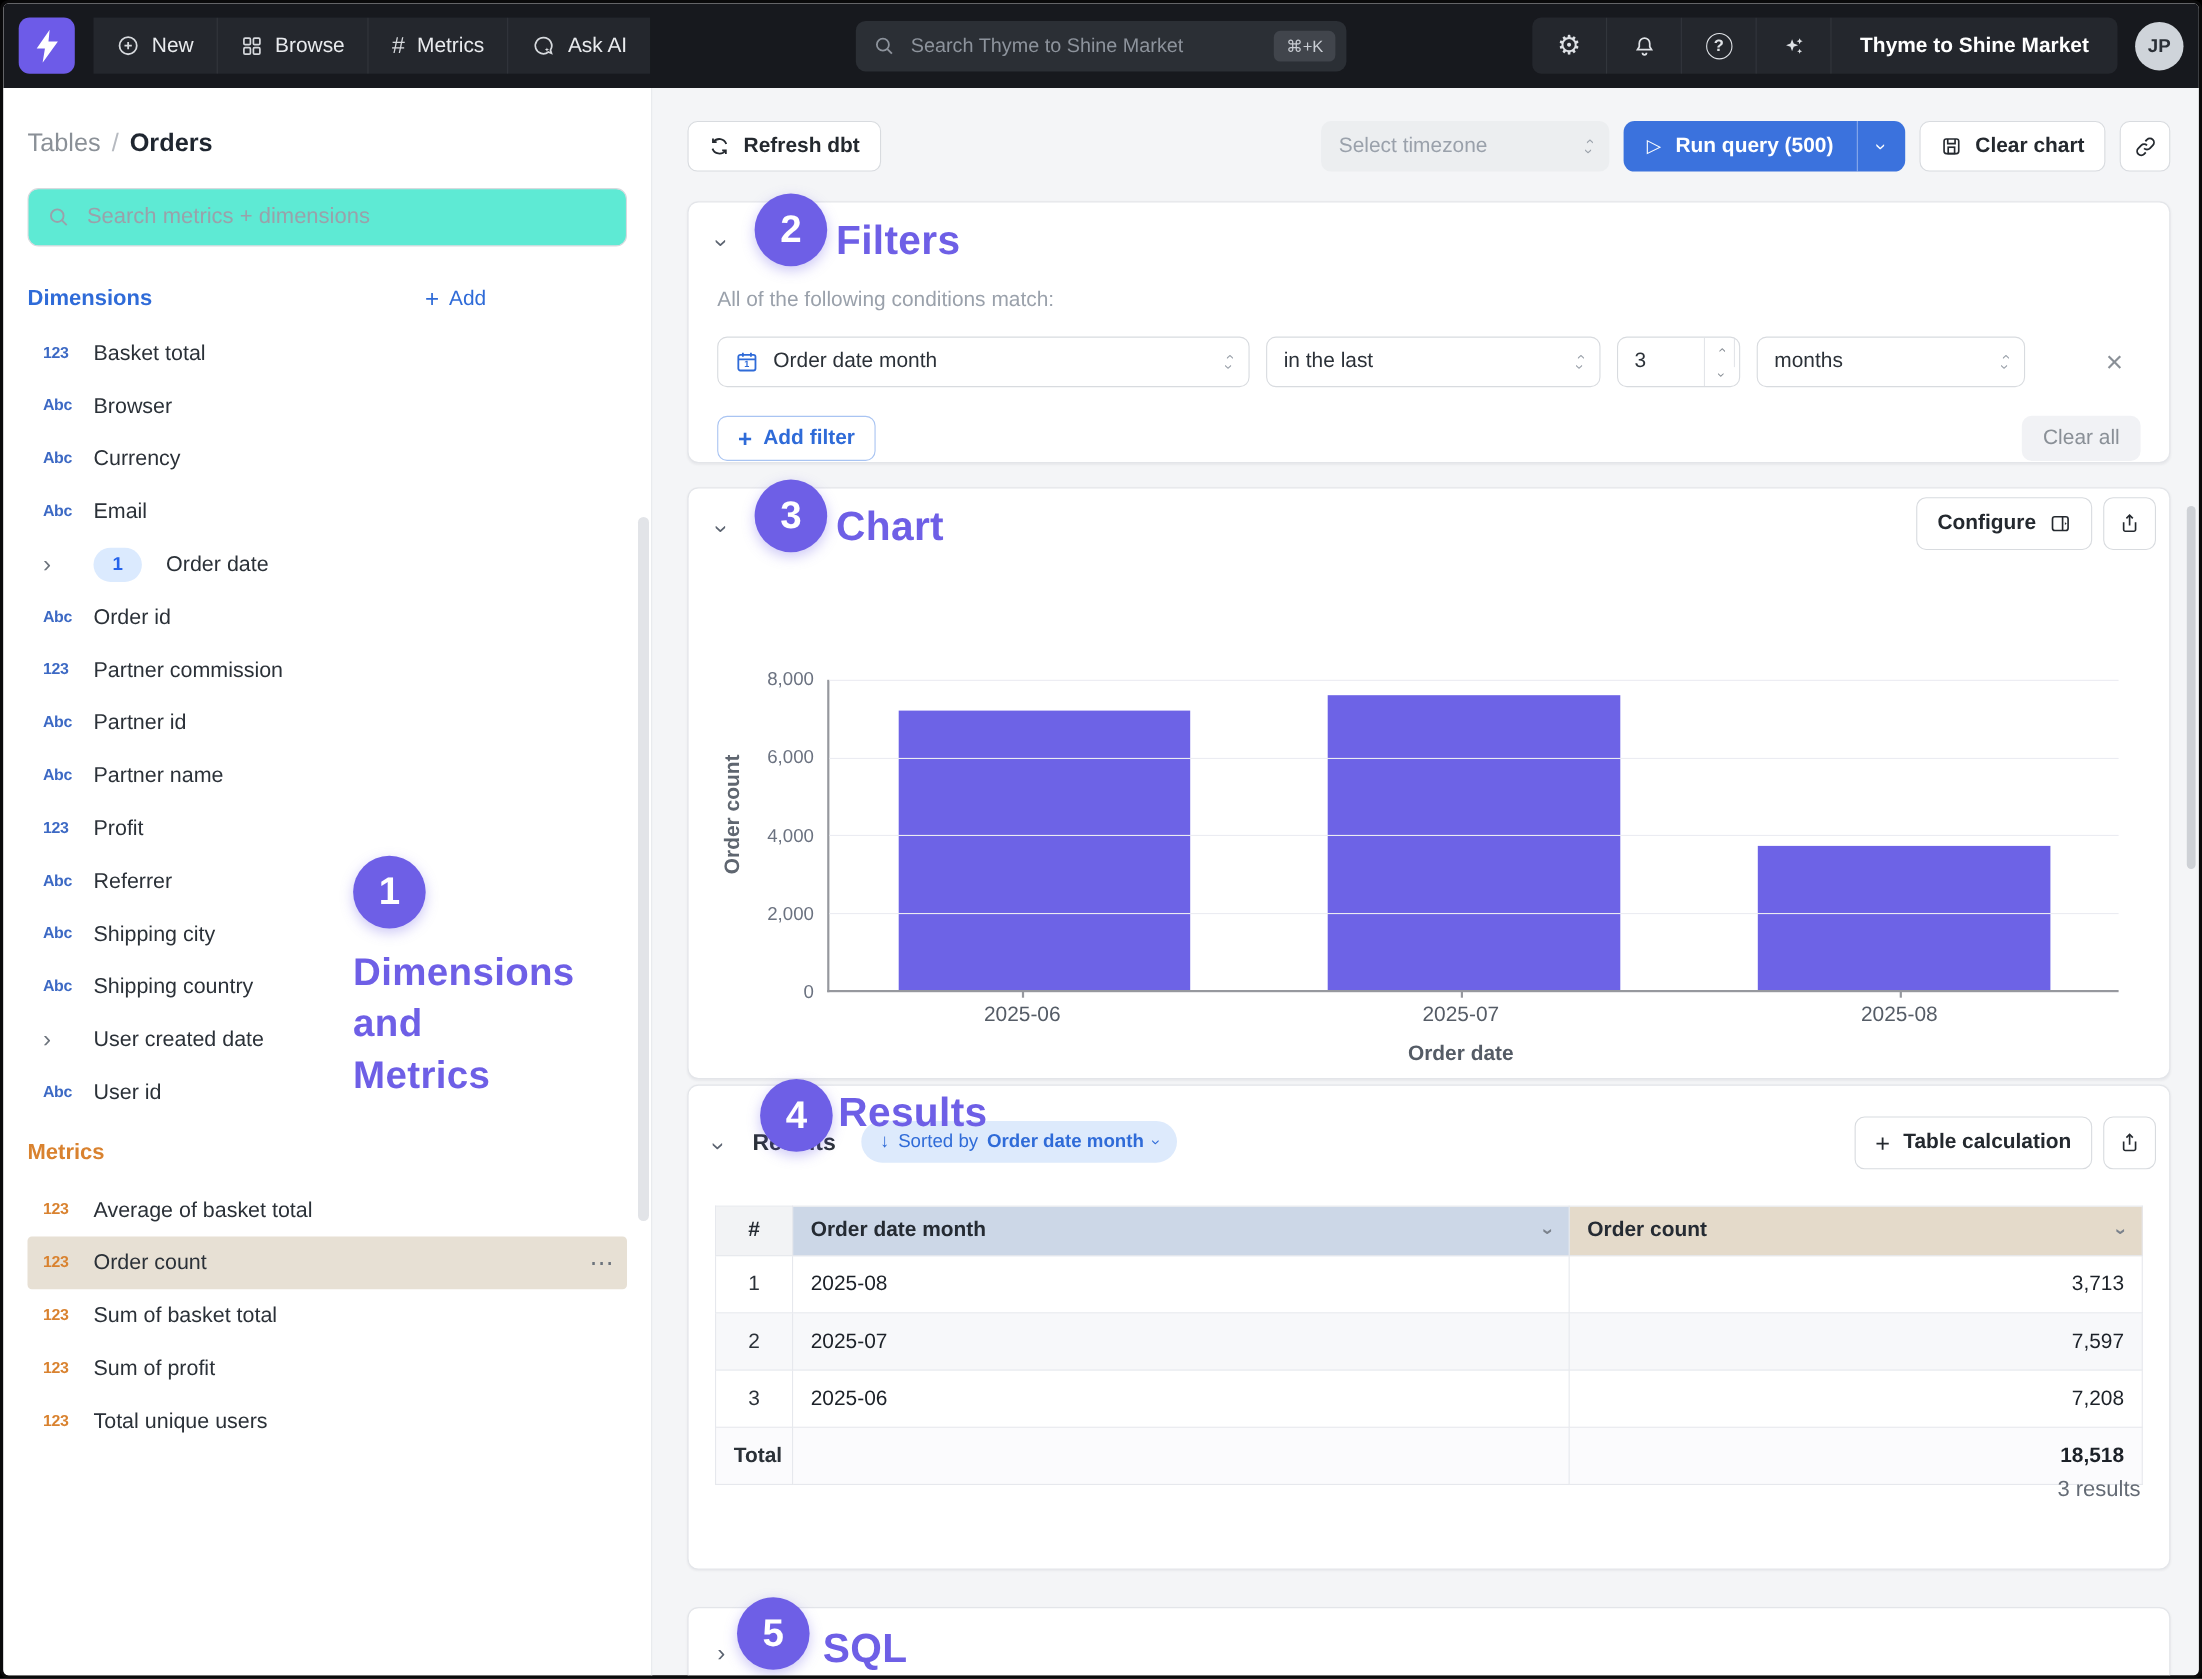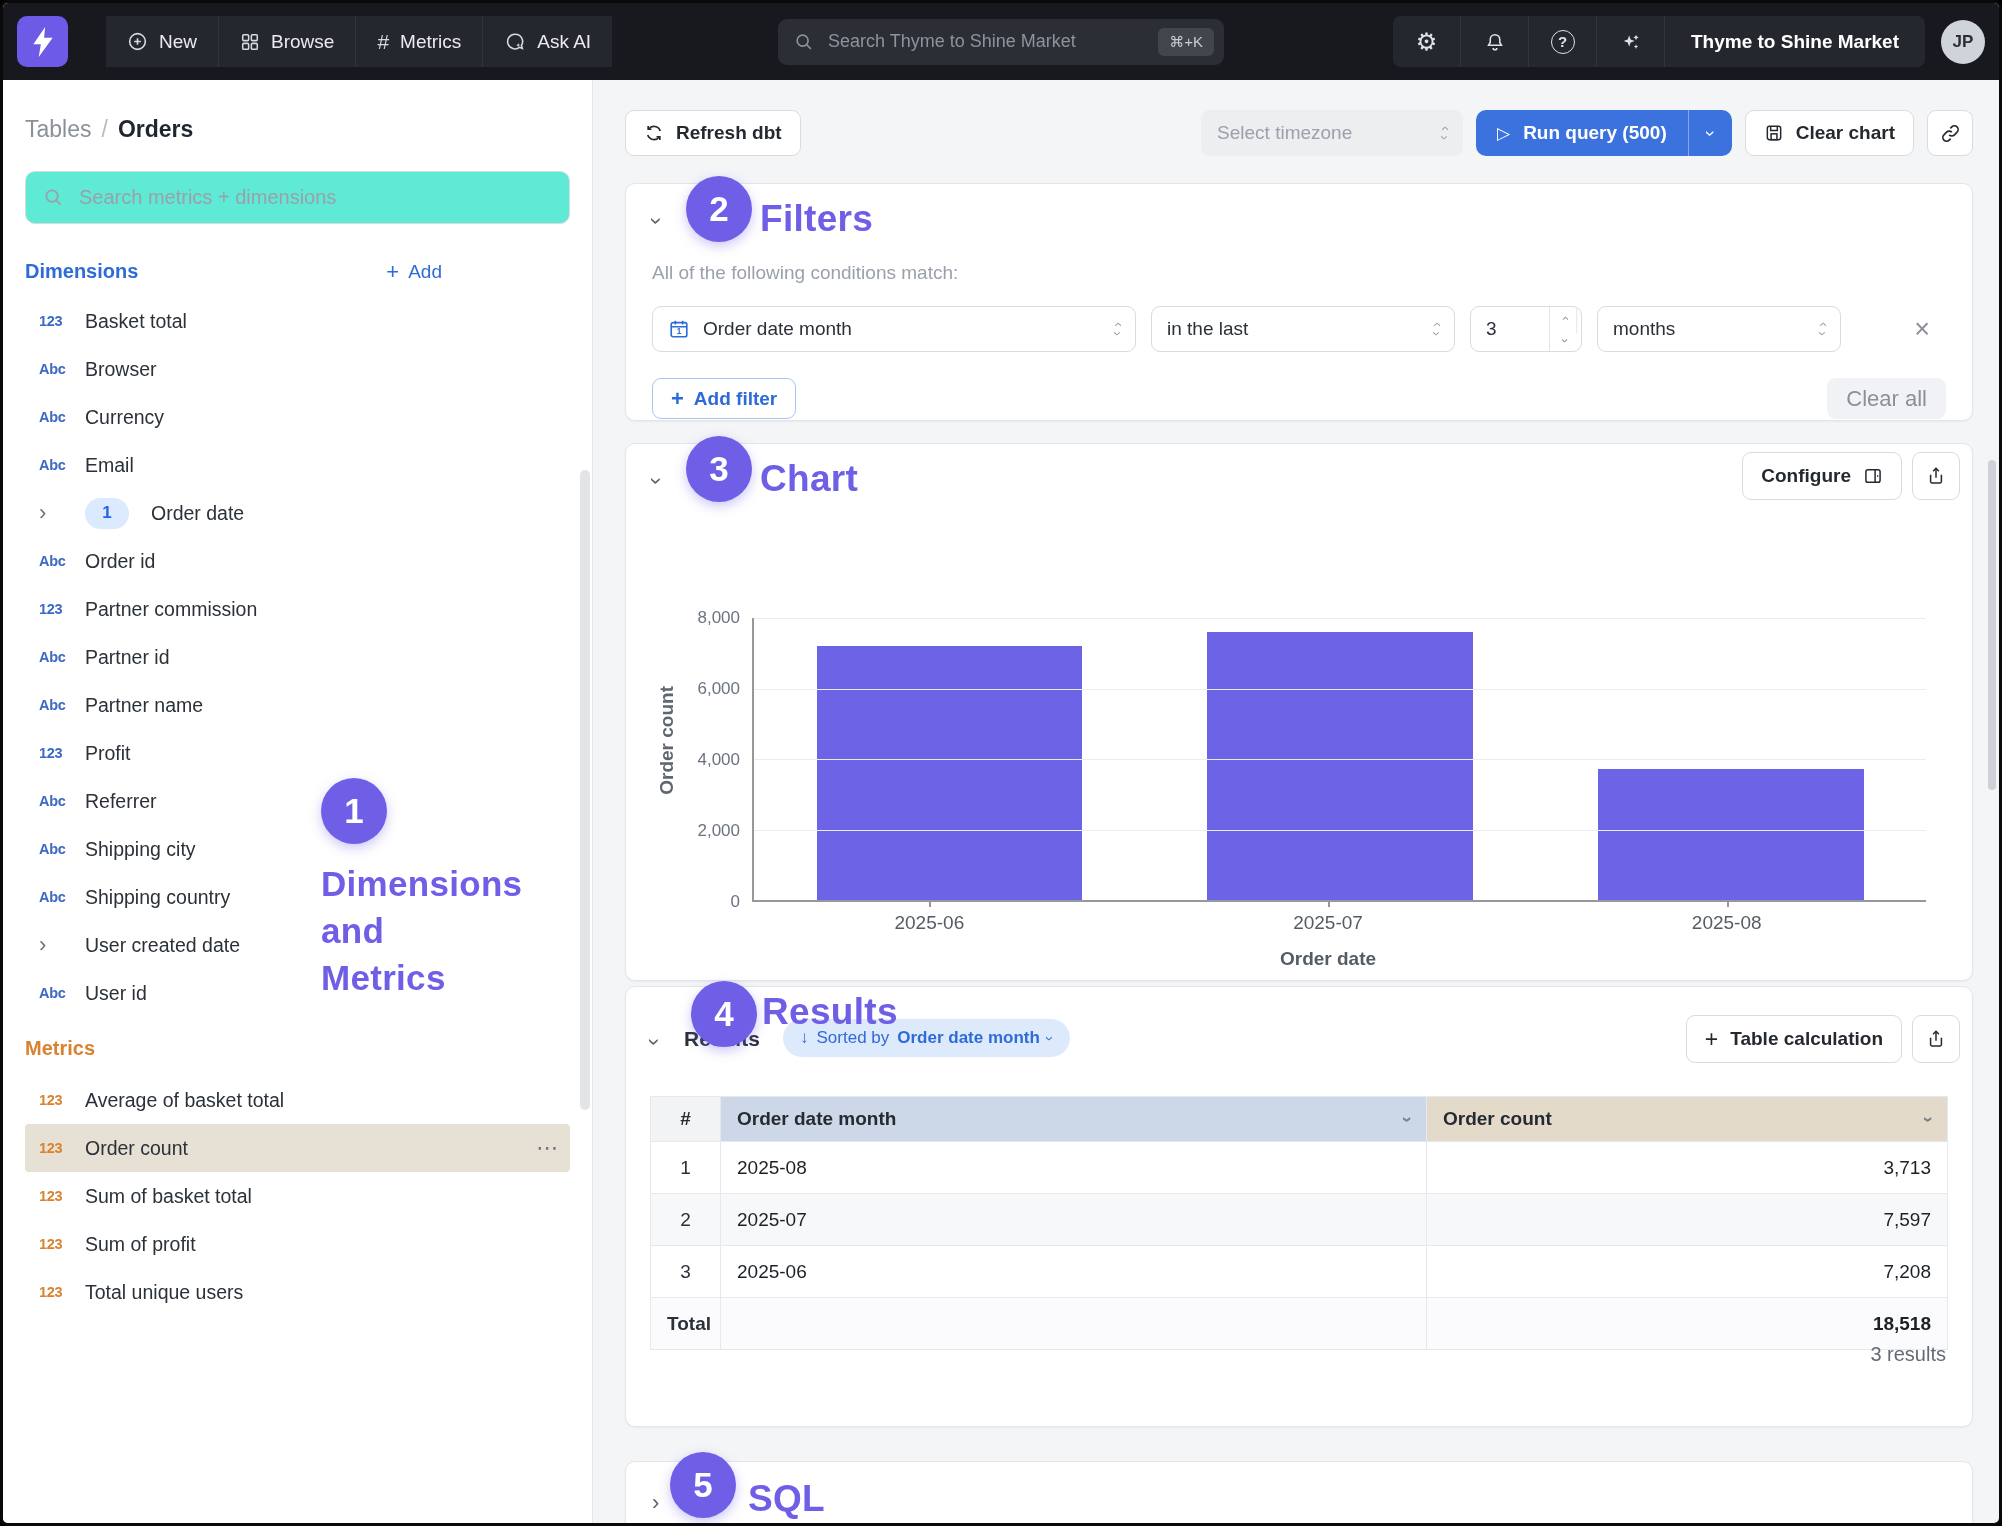--- a/index.html
+++ b/index.html
@@ -3,21 +3,21 @@
 <meta charset="utf-8">
 <style>
   html,body{margin:0;padding:0;background:#000;}
   body{font-family:"Liberation Sans","DejaVu Sans",sans-serif;-webkit-font-smoothing:antialiased;}
   *{box-sizing:border-box;}
   .app{width:2002px;height:1526px;background:#f4f5f7;position:relative;overflow:hidden;border:3px solid #0a0a0b;border-radius:8px;}
 
   
   .navbar{height:77px;background:#17191e;display:flex;align-items:center;padding:0 14px;position:relative;}
   .logo{width:51px;height:51px;border-radius:10px;background:#6d5be8;display:flex;align-items:center;justify-content:center;flex:none;}
-  .nav-group{display:flex;background:#24272d;border-radius:0;margin-left:38px;overflow:hidden;}
+  .nav-group{display:flex;background:#24272d;border-radius:0;margin-left:17px;overflow:hidden;}
   .nav-btn{display:flex;align-items:center;gap:11px;padding:0 21px;height:51px;color:#e9ebee;font-size:19px;border-right:1px solid #32363c;cursor:pointer;}
   .nav-btn:last-child{border-right:none;}
   .nav-ic{display:flex;align-items:center;color:#d6d9dd;}
   .nav-search{position:absolute;left:50%;transform:translateX(-50%);width:446px;height:46px;background:#2b2f35;border-radius:9px;display:flex;align-items:center;padding:0 10px 0 16px;gap:12px;}
   .nav-search input{flex:1;background:transparent;border:none;outline:none;color:#e6e8eb;font-size:18px;font-family:inherit;}
   .nav-search input::placeholder{color:#8d939c;}
   .kbd-chip{background:#41454c;color:#c9cdd3;font-size:15px;border-radius:6px;padding:5px 11px;flex:none;}
   .nav-right{margin-left:auto;display:flex;align-items:center;}
   .right-group{display:flex;background:#24272d;border-radius:8px;overflow:hidden;align-items:stretch;}
   .icon-btn-dark{width:68px;height:51px;display:flex;align-items:center;justify-content:center;color:#dfe2e6;border-right:1px solid #32363c;cursor:pointer;}
@@ -90,21 +90,21 @@
   .w-op{width:304px;}
   .w-unit{width:244px;}
   .num-wrap{display:flex;height:46px;border:1px solid #d8dbdf;border-radius:9px;overflow:hidden;background:#fff;width:112px;}
   .num-val{flex:1;display:flex;align-items:center;padding-left:15px;font-size:19px;color:#2b3138;}
   .num-step{width:32px;display:flex;flex-direction:column;border-left:1px solid #e3e5e9;}
   .num-step span{flex:1;display:flex;align-items:center;justify-content:center;color:#8a9097;font-size:13px;cursor:pointer;}
   .num-step span:first-child{border-bottom:1px solid #e3e5e9;}
   .x-btn{margin-left:auto;margin-right:16px;color:#8a9097;font-size:27px;line-height:1;cursor:pointer;}
   .filter-foot{display:flex;align-items:center;margin:26px 26px 0 26px;}
   .addfilter-btn{display:inline-flex;align-items:center;gap:10px;height:41px;padding:0 18px;border:1px solid #a9c4f2;border-radius:9px;color:#2f6bd8;font-size:19px;font-weight:600;background:#fff;cursor:pointer;}
-  .clearall-btn{margin-left:auto;height:41px;padding:16px 19px;background:#f1f2f5;border-radius:9px;color:#8a9097;font-size:22px;display:flex;align-items:center;cursor:pointer;}
+  .clearall-btn{margin-left:auto;height:41px;padding:16px 19px;background:#f1f2f5;border-radius:9px;color:#8a9097;font-size:19px;display:flex;align-items:center;cursor:pointer;}
 
   
   .chart-card{margin-top:22px;height:538px;}
   .chart-zone{display:flex;margin:110px 46px 0 30px;}
   .y-axis-label{writing-mode:vertical-rl;transform:rotate(180deg);color:#5f6670;font-size:19px;font-weight:700;align-self:center;margin-bottom:40px;}
   .y-ticks{width:74px;position:relative;flex:none;}
   .ytick{position:absolute;right:12px;color:#6b7280;font-size:17px;transform:translateY(-50%);}
   .plot{flex:1;position:relative;height:284px;border-left:2px solid #96989e;border-bottom:2px solid #96989e;}
   .gridline{position:absolute;left:0;right:0;height:1px;background:#ebecf2;}
   .bars{position:absolute;left:0;right:0;top:0;bottom:0;display:flex;}

